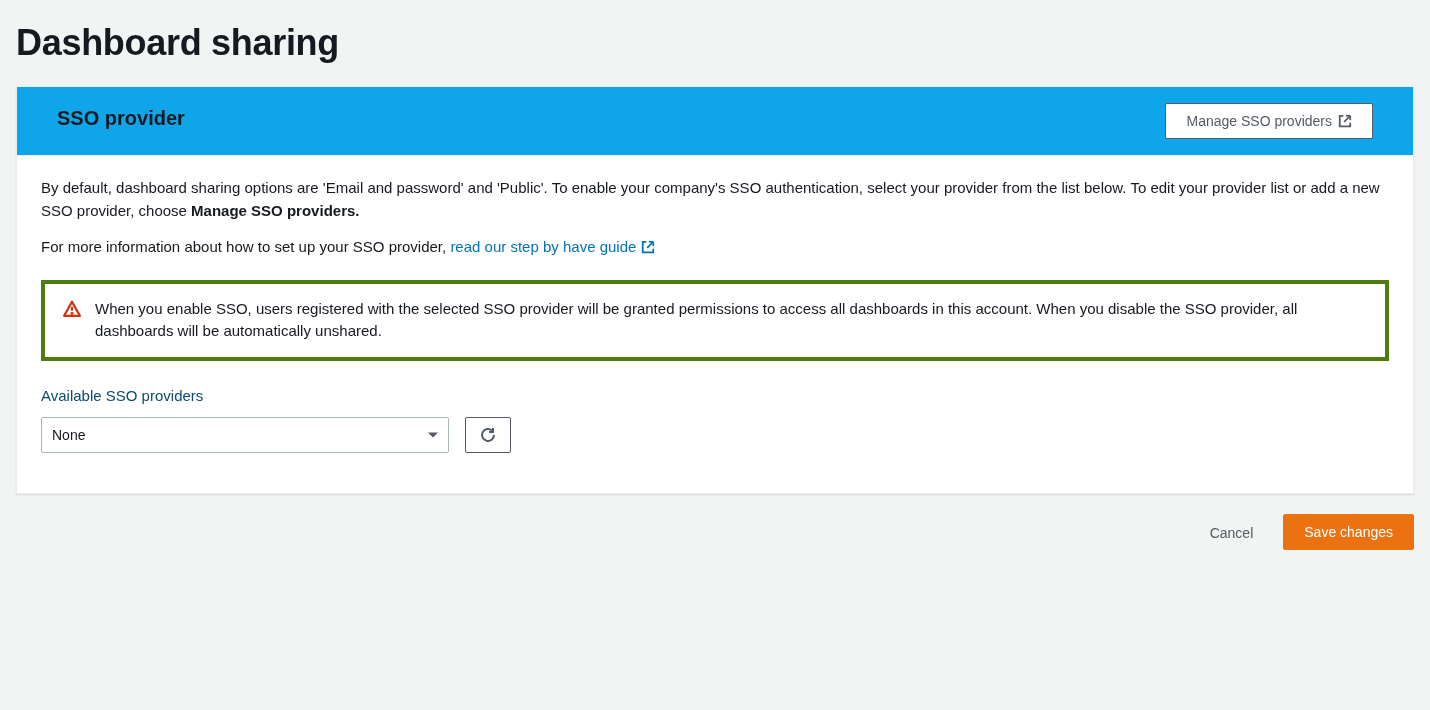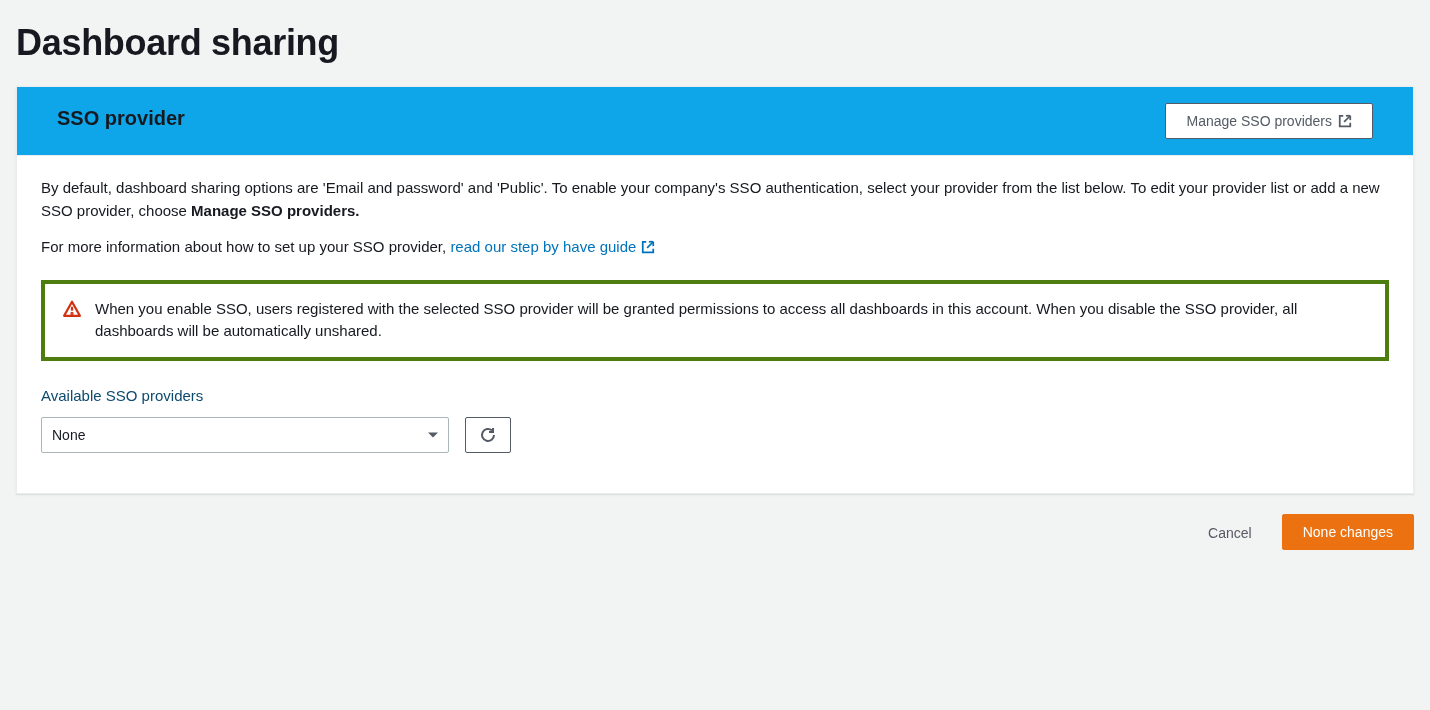--- a/index.html
+++ b/index.html
@@ -208,14 +208,14 @@
           </svg>
         </button>
       </div>
     </div>
 
   </div>
 </div>
 
 <div class="actions">
   <button class="btn btn-borderless">Cancel</button>
-  <button class="btn btn-primary">None changes</button>
+  <button class="btn btn-primary">Save changes</button>
 </div>
 
 </body></html>

